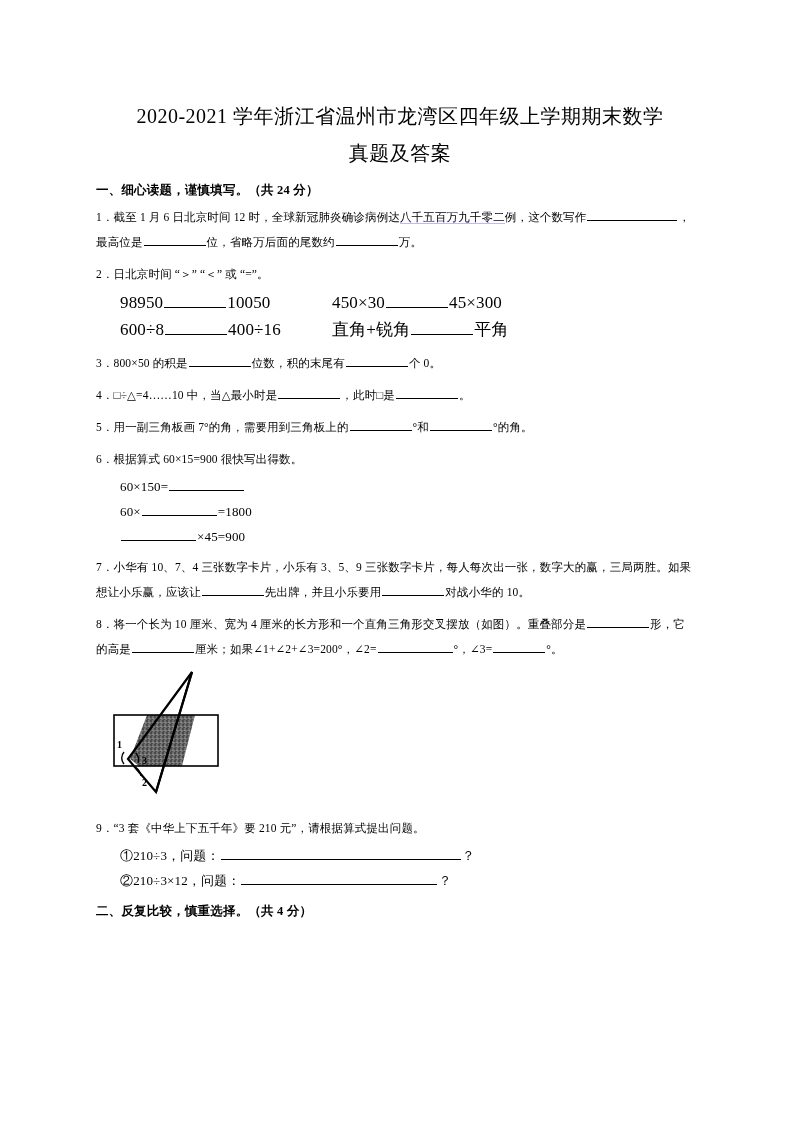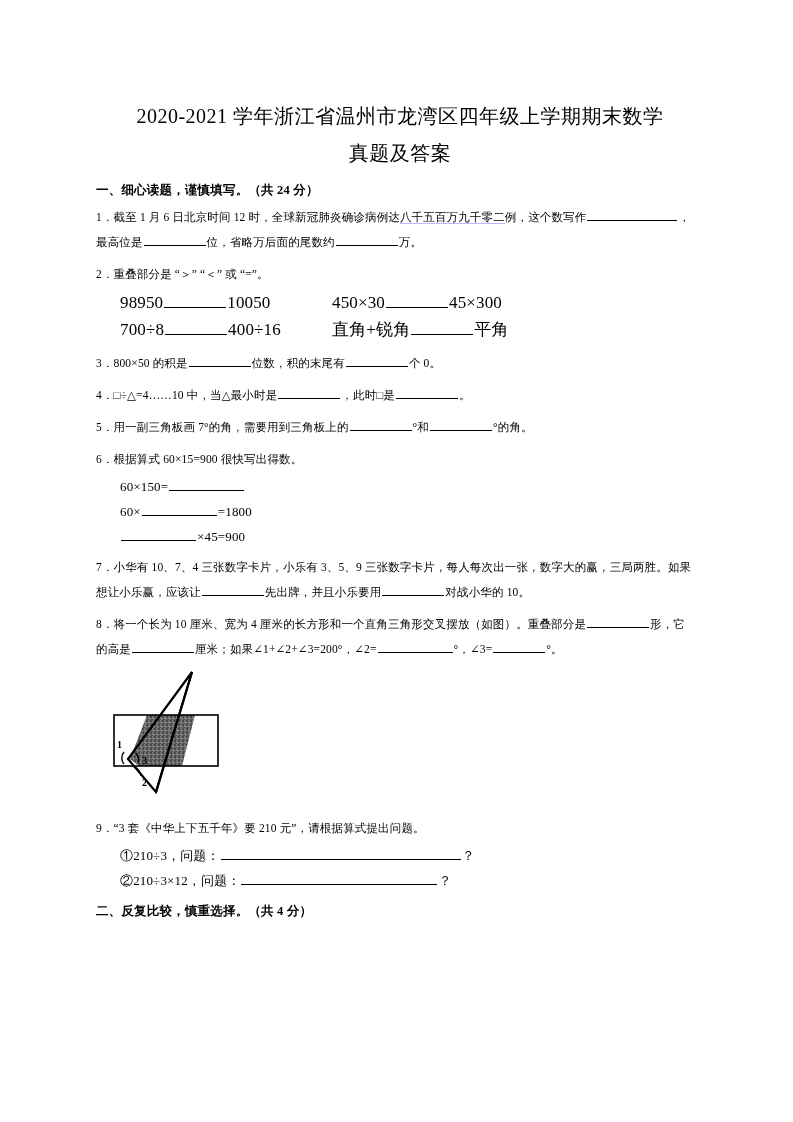--- a/index.html
+++ b/index.html
@@ -108,28 +108,28 @@
 
   <div class="content">
 
     <div class="section-head">一、细心读题，谨慎填写。（共 24 分）</div>
 
     <div class="q">
       <span>1．</span><span>截至 1 月 6 日北京时间 12 时，全球新冠肺炎确诊病例达</span><span class="ul-text">八千五百万九千零二</span><span>例，这个数写作</span><span class="blank b-xl" style="width:90px"></span><span>，最高位是</span><span class="blank b-md"></span><span>位，省略万后面的尾数约</span><span class="blank b-md"></span><span>万。</span>
     </div>
 
     <div class="q" style="margin-bottom:0">
-      <span>2．</span><span>重叠部分是 “＞” “＜” 或 “=”。</span>
+      <span>2．</span><span>日北京时间 “＞” “＜” 或 “=”。</span>
     </div>
     <div class="cmp-grid">
       <div class="cmp-line">
         <span class="cmp-cell-a"><span>98950</span><span class="blank b-md"></span><span>10050</span></span><span class="cmp-cell-b"><span>450×30</span><span class="blank b-md"></span><span>45×300</span></span>
       </div>
       <div class="cmp-line">
-        <span class="cmp-cell-a"><span>700÷8</span><span class="blank b-md"></span><span>400÷16</span></span><span class="cmp-cell-b"><span>直角+锐角</span><span class="blank b-md"></span><span>平角</span></span>
+        <span class="cmp-cell-a"><span>600÷8</span><span class="blank b-md"></span><span>400÷16</span></span><span class="cmp-cell-b"><span>直角+锐角</span><span class="blank b-md"></span><span>平角</span></span>
       </div>
     </div>
 
     <div class="q" style="margin-top:8px">
       <span>3．</span><span>800×50 的积是</span><span class="blank b-md"></span><span>位数，积的末尾有</span><span class="blank b-md"></span><span>个 0。</span>
     </div>
 
     <div class="q">
       <span>4．</span><span>□÷△=4……10 中，当△最小时是</span><span class="blank b-md"></span><span>，此时□是</span><span class="blank b-md"></span><span>。</span>
     </div>

